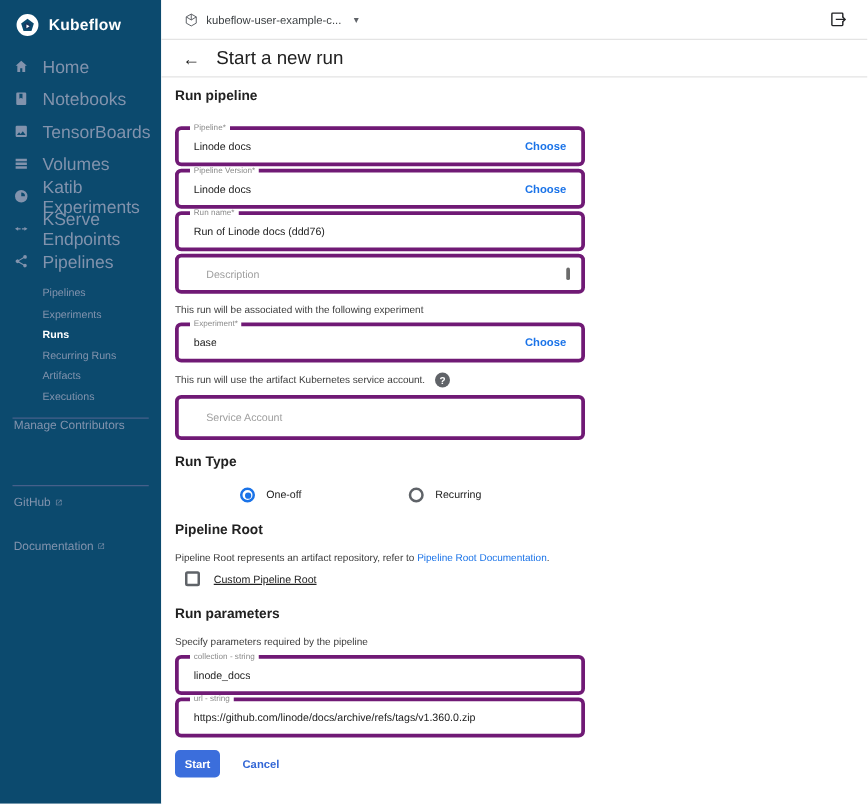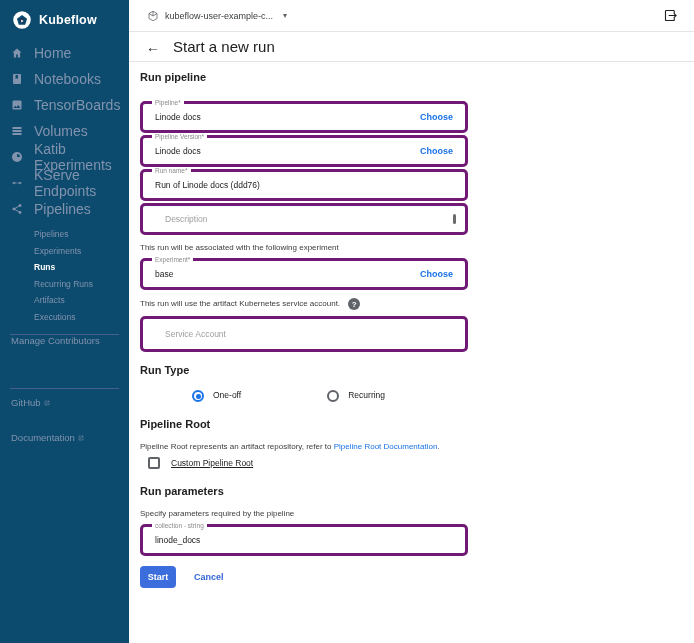--- a/index.html
+++ b/index.html
@@ -274,20 +274,24 @@
 
     <div class="section-heading mb12">Run parameters</div>
 
     <div class="body-text mb6">Specify parameters required by the pipeline</div>
 
     <div class="field">
       <span class="field-label">collection - string</span>
       <span class="field-value">linode_docs</span>
     </div>
 
+    <div class="field">
+      <span class="field-label">url - string</span>
+      <span class="field-value">https://github.com/linode/docs/archive/refs/tags/v1.360.0.zip</span>
+    </div>
 
     <div class="btn-row">
       <button class="start-btn">Start</button>
       <button class="cancel-btn">Cancel</button>
     </div>
 
   </div>
 </div>
 
 </body></html>

